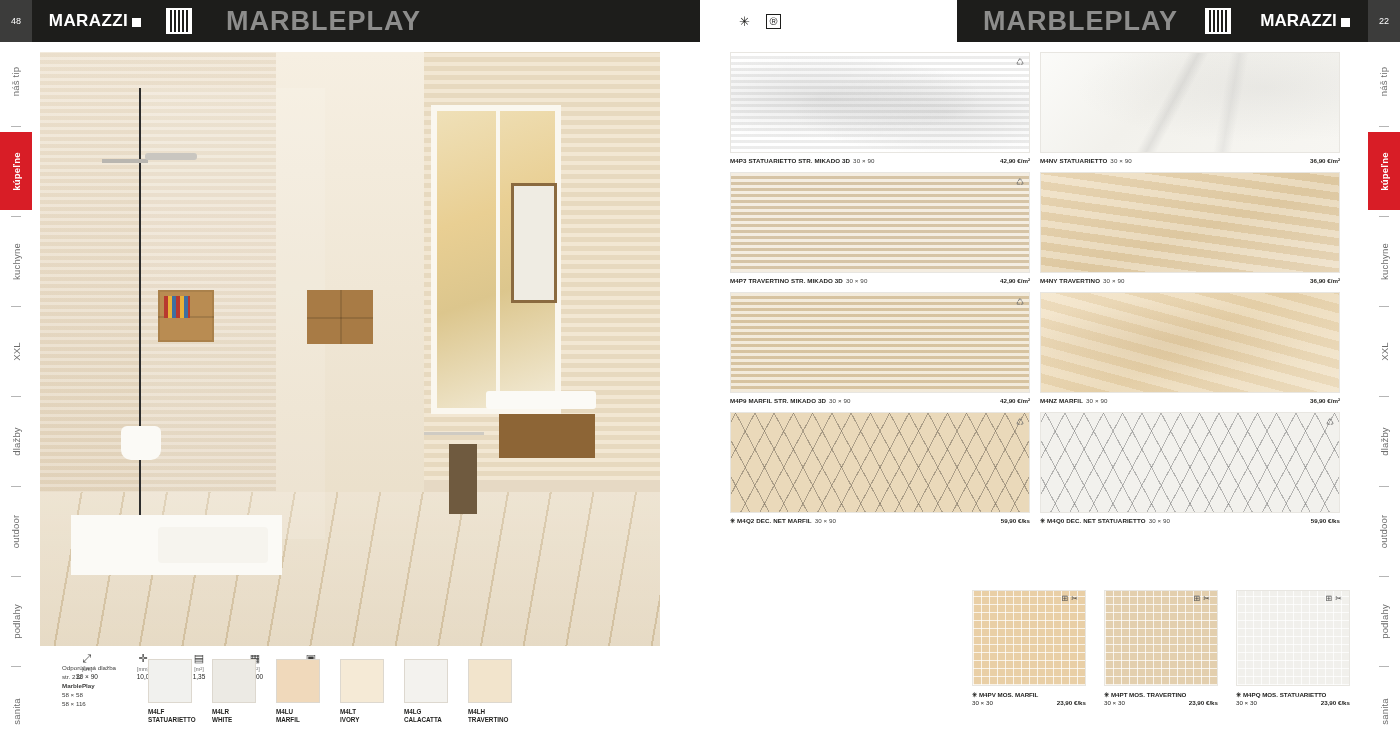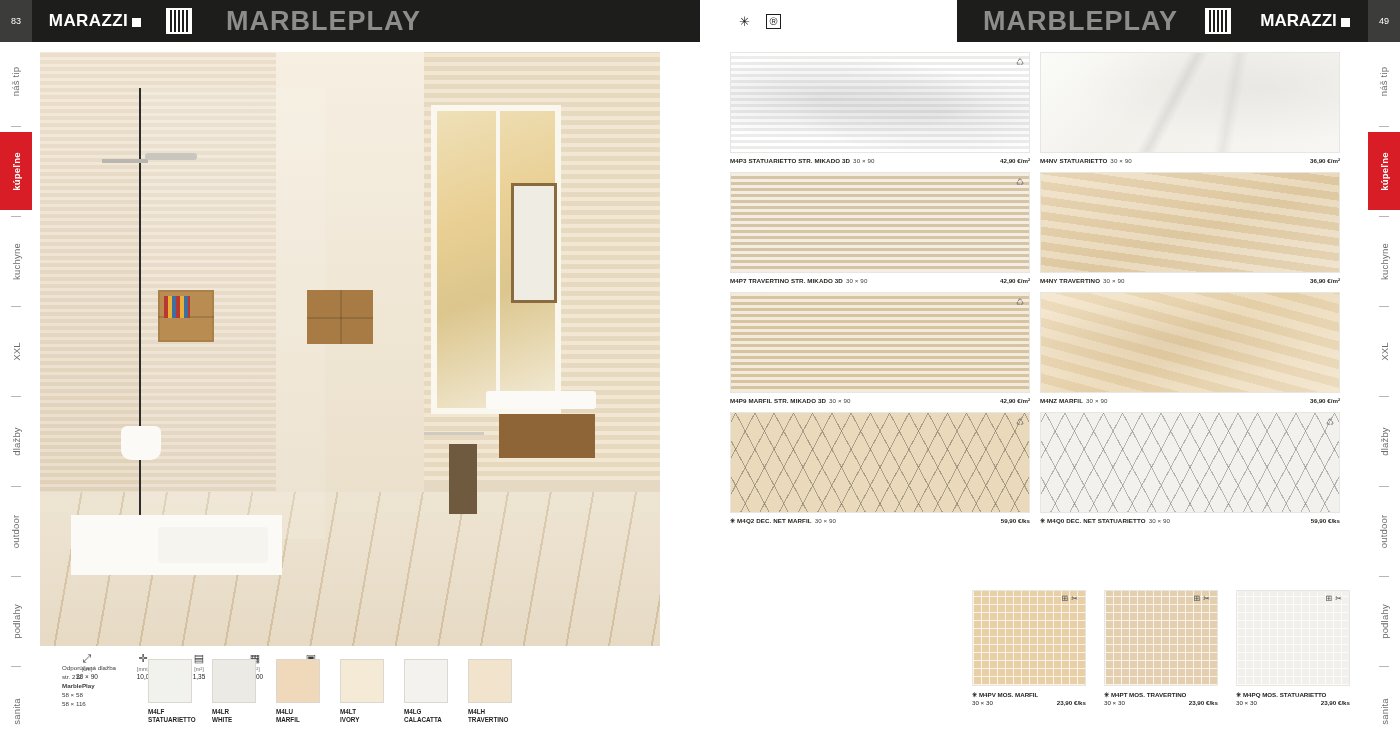--- a/index.html
+++ b/index.html
@@ -186,21 +186,21 @@
   .moscap .nm { font-size:6.2px; font-weight:bold; color:#1d1d1b; line-height:9px; }
   .moscap .line2 { display:flex; justify-content:space-between; font-size:6.2px; color:#1d1d1b; }
   .moscap .line2 .pr { font-weight:bold; }
 </style>
 </head>
 <body>
 
 <div class="page">
 
   <div class="rail">
-    <div class="pagenum">83</div>
+    <div class="pagenum">48</div>
     <div class="tabs" id="left-rail-tabs">
         <div class="tab">
           <span>náš tip</span>
         </div>
         <div class="sep">
           <i></i>
         </div>
         <div class="tab active">
           <span>kúpeľne</span>
         </div>
@@ -487,21 +487,21 @@
             <div class="line2">
               <span>30 × 30</span>
               <span class="pr">23,90 €/ks</span>
             </div>
           </div>
         </div>
       </div>
   </div>
 
   <div class="rail">
-    <div class="pagenum">49</div>
+    <div class="pagenum">22</div>
     <div class="tabs" id="right-rail-tabs">
         <div class="tab">
           <span>náš tip</span>
         </div>
         <div class="sep">
           <i></i>
         </div>
         <div class="tab active">
           <span>kúpeľne</span>
         </div>

